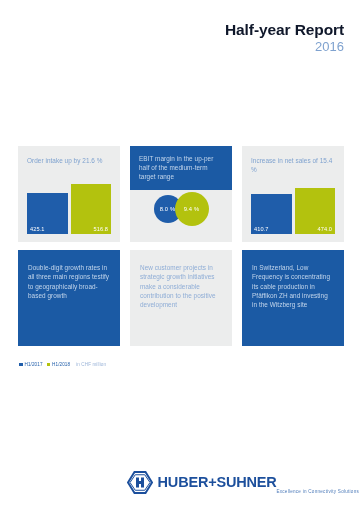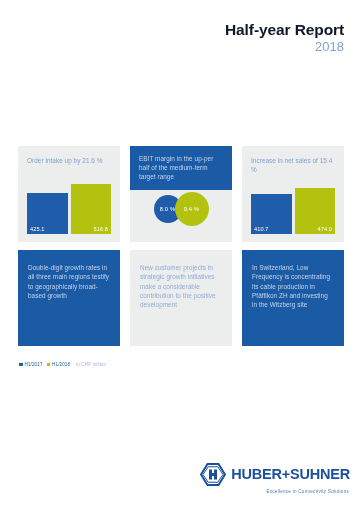--- a/index.html
+++ b/index.html
@@ -189,24 +189,24 @@
   .swatch-blue { background: #1f5daa; }
   .swatch-green { background: #b3c20e; }
   .legend-unit {
     color: #9bb4d8;
     margin-left: 2px;
   }
 
   
   .logo {
     position: absolute;
-    right: 12px;
+    right: 2px;
     bottom: 18px;
     display: flex;
-    flex-direction: column;
+    flex-direction: row;
     align-items: flex-end;
   }
   .logo-row {
     display: flex;
     align-items: center;
     gap: 5px;
   }
   .logo-mark {
     width: 26px;
     height: 23px;
@@ -227,21 +227,21 @@
     margin-right: 1px;
   }
 </style>
 </head>
 <body>
 
 <div class="page">
 
   <div class="header">
     <div class="header-title">Half-year Report</div>
-    <div class="header-year">2018</div>
+    <div class="header-year">2016</div>
   </div>
 
   <div class="cards">
 
     <div class="card card-grey">
       <div class="card-heading">Order intake up by 21.6 %</div>
       <div class="bars">
         <div class="bar">
           <div class="bar-fill bar-blue" style="height:41px;">
             <span class="bar-value">425.1</span>

